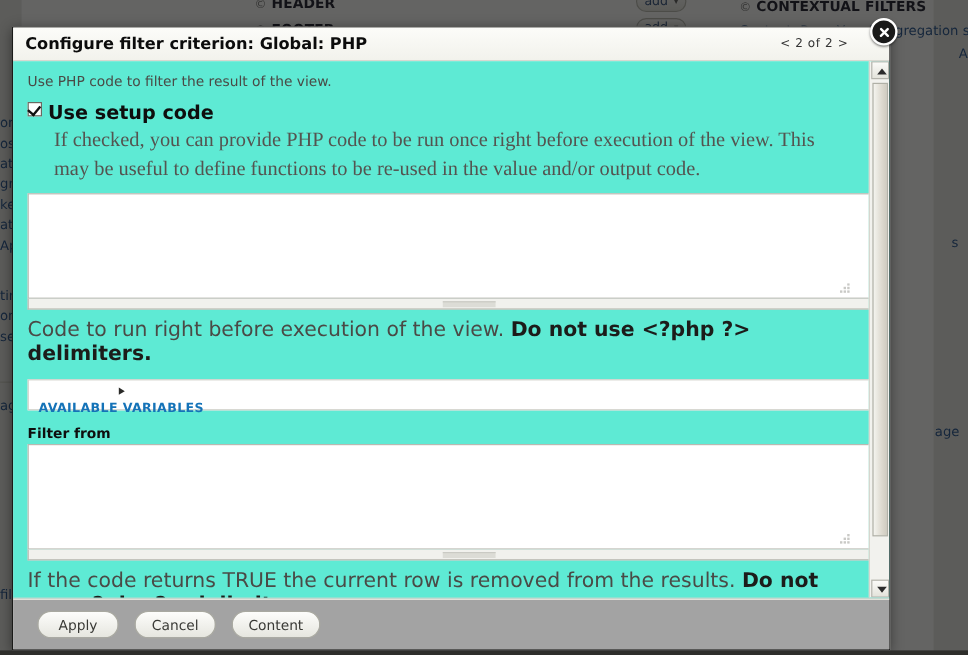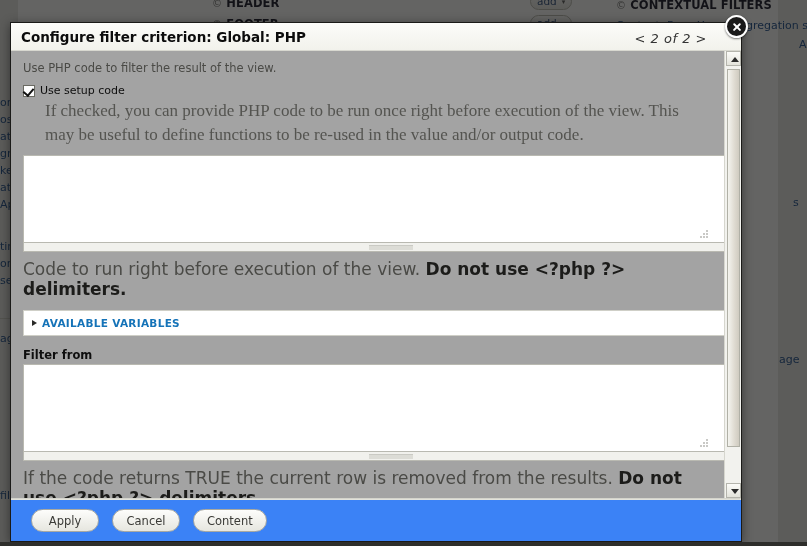--- a/index.html
+++ b/index.html
@@ -98,25 +98,24 @@
     position: absolute;
     left: 10px; top: 6px;
     font-size: 13.5px;
     font-weight: bold;
     color: #0c0c0c;
     white-space: nowrap;
   }
   #pager {
     position: absolute;
     right: 34px; top: 8px;
-    font-size: 13px;
+    font-size: 10px;
     color: #333;
     white-space: nowrap;
     letter-spacing: .5px;
-    font-style: italic;
   }
   #pager .arrow { cursor: pointer; }
   #close-btn {
     position: absolute;
     right: -7px; top: -8px;
     width: 23px; height: 23px;
     border-radius: 50%;
     background: #1a1a1a;
     border: 2px solid #fff;
     box-shadow: 0 1px 2px rgba(0,0,0,.5);
@@ -130,21 +129,21 @@
     background: #fff;
     border-radius: 1px;
   }
   #close-btn::before { transform: rotate(45deg); }
   #close-btn::after  { transform: rotate(-45deg); }
 
   
   #body-wrap {
     position: relative;
     flex: 1 1 auto;
-    background: #a3a3a3;
+    background: #5eead4;
     overflow: hidden;
     border-bottom: 1px solid #d4d4cc;
   }
   #body-scroll {
     position: absolute;
     left: 0; top: 0; right: 17px; bottom: 0;
     overflow: hidden;
     padding: 10px 12px 8px 12px;
   }
   #scrollbar {
@@ -207,22 +206,22 @@
   .checkbox::after {
     content: "";
     position: absolute;
     left: 1px; top: 0px;
     width: 5px; height: 8px;
     border-right: 2px solid #111;
     border-bottom: 2px solid #111;
     transform: rotate(40deg);
   }
   .cb-label {
-    font-size: 11px;
-    font-weight: normal;
+    font-size: 16px;
+    font-weight: bold;
     color: #0e0e0e;
     cursor: pointer;
   }
   .cb-desc {
     font-size: 17px;
     color: #545450;
     margin: 0 0 8px 22px;
     line-height: 1.4;
     max-width: 735px;
     font-family: Liberation Serif, serif;
@@ -292,32 +291,33 @@
     left: 8px; top: 6px;
     padding: 0;
     font-size: 10.5px;
     font-weight: bold;
     color: #1573b8;
     letter-spacing: .3px;
     cursor: pointer;
     display: flex;
     align-items: center;
     gap: 5px;
+    flex-direction: column;
   }
   .tri-right {
     width: 0; height: 0;
     border-top: 3.5px solid transparent;
     border-bottom: 3.5px solid transparent;
     border-left: 5px solid #2a2a28;
   }
   
   #footer {
     flex: none;
     height: 42px;
-    background: #3b82f6;
+    background: #a3a3a3;
     display: flex;
     align-items: center;
     padding-left: 20px;
     gap: 13px;
     border-top: 1px solid #e2e2da;
   }
   .btn {
     height: 23px;
     min-width: 68px;
     padding: 0 13px;

